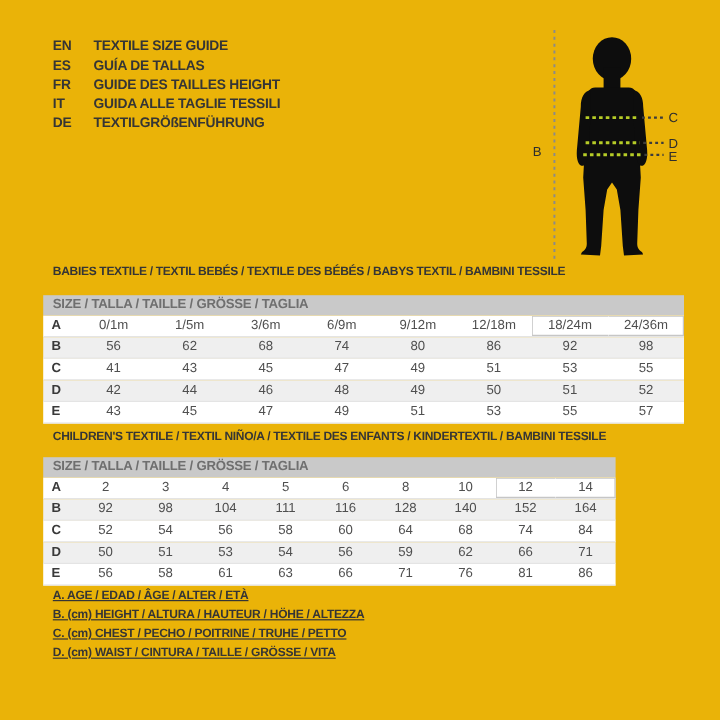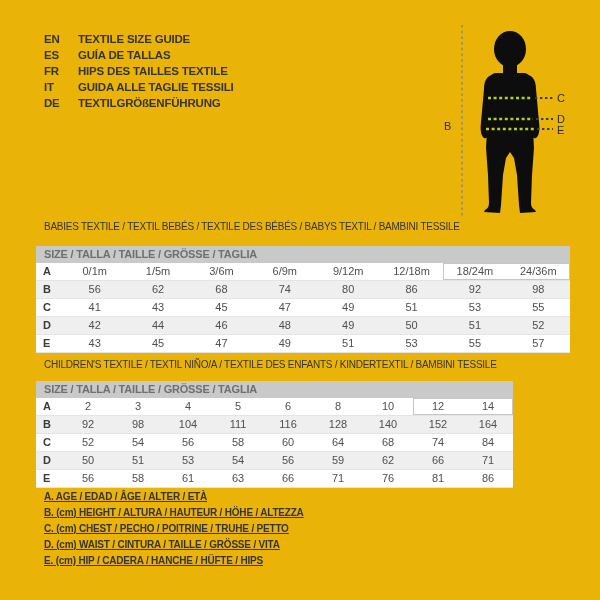--- a/index.html
+++ b/index.html
@@ -6,21 +6,21 @@
   .page{position:relative;width:600px;height:600px;background:#eab308;overflow:hidden;
         font-family:"Liberation Sans", sans-serif;color:#3a3a3a;}
   
   .languages{position:absolute;left:44px;top:31px;}
   .lang-row{display:flex;height:16px;line-height:16px;font-size:11.5px;font-weight:bold;letter-spacing:-0.2px;color:#353535;}
   .lang-code{width:34px;}
   
   .figure{position:absolute;left:438px;top:6px;width:160px;height:228px;}
   svg text{font-family:"Liberation Sans", sans-serif;font-size:11px;fill:#2e2e2e;}
   
-  .section-title{position:absolute;left:44px;font-size:10px;font-weight:normal;letter-spacing:-0.25px;color:#353535;white-space:nowrap;}
+  .section-title{position:absolute;left:44px;font-size:10px;font-weight:bold;letter-spacing:-0.25px;color:#353535;white-space:nowrap;}
   .stable{position:absolute;left:36px;}
   .thead{background:#c9c9c9;color:#6f6f6f;height:17px;line-height:17px;padding-left:8px;
          font-size:11px;letter-spacing:-0.2px;font-weight:bold;}
   .trow{display:flex;height:17px;line-height:17px;font-size:11px;color:#4f4f4f;
         border-bottom:1px solid #e4e4e4;box-sizing:content-box;background:#fff;}
   .trow.shade{background:#efefef;}
   .tlabel{width:20px;padding-left:7px;font-weight:bold;color:#3a3a3a;flex:none;}
   .tcell{flex:1;text-align:center;}
   .hl-first{box-shadow:inset 1px 0 0 #c6c6c6, inset 0 1px 0 #c6c6c6, inset 0 -1px 0 #c6c6c6;}
   .hl-last{box-shadow:inset -1px 0 0 #c6c6c6, inset 0 1px 0 #c6c6c6, inset 0 -1px 0 #c6c6c6;}
@@ -37,21 +37,21 @@
     <div class="lang-row">
       <span class="lang-code">EN</span>
       <span class="lang-text">TEXTILE SIZE GUIDE</span>
     </div>
     <div class="lang-row">
       <span class="lang-code">ES</span>
       <span class="lang-text">GUÍA DE TALLAS</span>
     </div>
     <div class="lang-row">
       <span class="lang-code">FR</span>
-      <span class="lang-text">HIPS DES TAILLES TEXTILE</span>
+      <span class="lang-text">GUIDE DES TAILLES HEIGHT</span>
     </div>
     <div class="lang-row">
       <span class="lang-code">IT</span>
       <span class="lang-text">GUIDA ALLE TAGLIE TESSILI</span>
     </div>
     <div class="lang-row">
       <span class="lang-code">DE</span>
       <span class="lang-text">TEXTILGRÖßENFÜHRUNG</span>
     </div>
   </div>
@@ -215,16 +215,15 @@
           <span class="tcell">86</span>
         </div>
       </div>
   </div>
 
   <div class="legend">
     <div class="legend-line">A. AGE / EDAD / ÂGE / ALTER / ETÀ</div>
     <div class="legend-line">B. (cm) HEIGHT / ALTURA / HAUTEUR / HÖHE / ALTEZZA</div>
     <div class="legend-line">C. (cm) CHEST / PECHO / POITRINE / TRUHE / PETTO</div>
     <div class="legend-line">D. (cm) WAIST / CINTURA / TAILLE / GRÖSSE / VITA</div>
-    <div class="legend-line">E. (cm) HIP / CADERA / HANCHE / HÜFTE / HIPS</div>
   </div>
 
 </div>
 
 </body></html>

